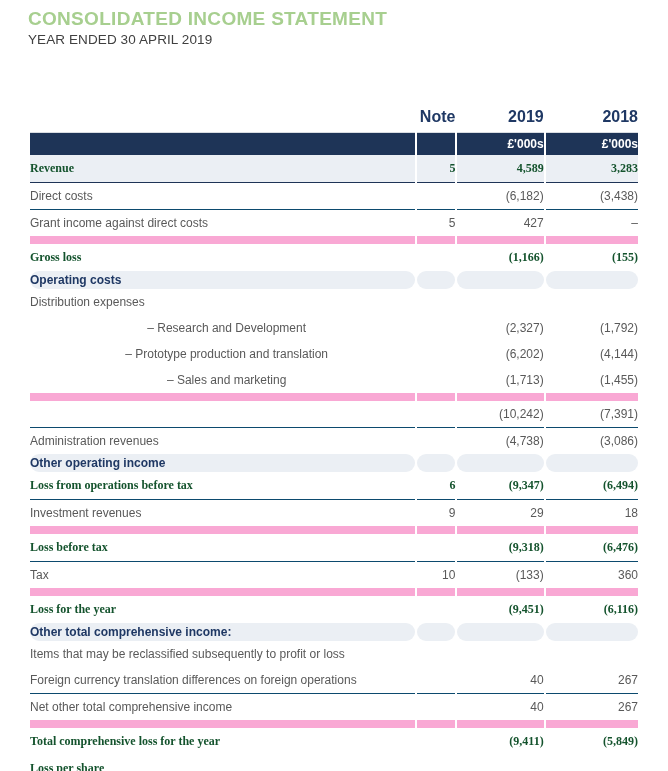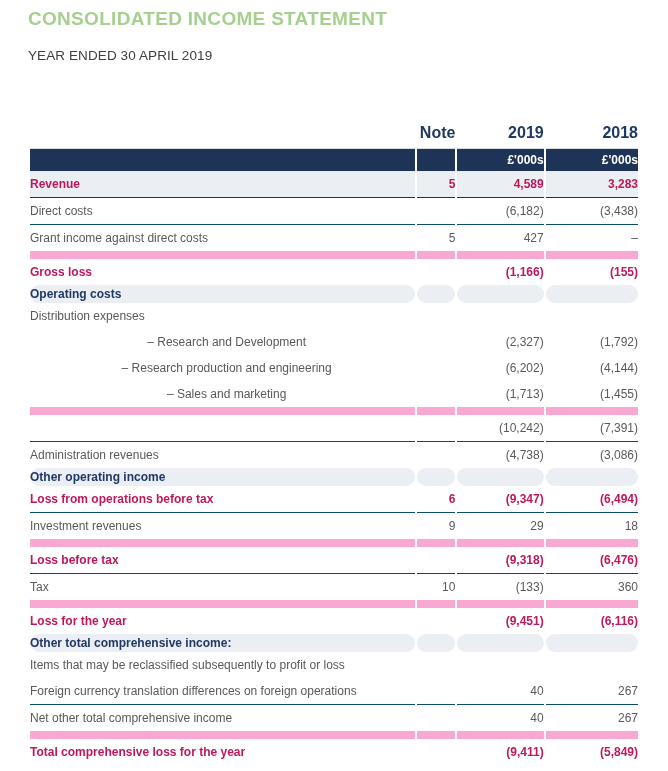--- a/index.html
+++ b/index.html
@@ -15,21 +15,21 @@
 
   .title {
     color: #a7cf8f;
     font-size: 19px;
     font-weight: bold;
     letter-spacing: 0.3px;
   }
   .subtitle {
     color: #404040;
     font-size: 13.5px;
-    margin-top: 18px;
+    margin-top: 2px;
     letter-spacing: 0.1px;
   }
 
   table.fin {
     margin-top: 56px;
     width: 612px;
     border-collapse: separate;
     border-spacing: 2px 0;
     font-size: 12px;
     table-layout: fixed;
@@ -62,22 +62,23 @@
     height: 21px;
   }
 
   td.lbl { text-align: left; }
   td.note, td.val { text-align: right; }
 
   tr.data td { padding: 6px 0 6px 0; height: 25px; }
 
   tr.shaded td { background: #ebeff4; }
   tr.bold td {
-    color: #be185d;
-    font-weight: bold;
+    color: #14532d;
+    font-weight: bold;
+    font-family: Liberation Serif, serif;
   }
 
   tr.section td {
     background: #ebeff4;
     color: #1f3864;
     font-weight: bold;
     padding: 2px 0 2px 0;
     height: 17px;
     border-radius: 9px;
   }
@@ -162,21 +163,21 @@
     </tr>
 
     <tr class="data indent">
       <td class="lbl">– Research and Development</td>
       <td class="note"></td>
       <td class="val">(2,327)</td>
       <td class="val">(1,792)</td>
     </tr>
 
     <tr class="data indent">
-      <td class="lbl">– Research production and engineering</td>
+      <td class="lbl">– Prototype production and translation</td>
       <td class="note"></td>
       <td class="val">(6,202)</td>
       <td class="val">(4,144)</td>
     </tr>
 
     <tr class="data indent b-navy">
       <td class="lbl">– Sales and marketing</td>
       <td class="note"></td>
       <td class="val">(1,713)</td>
       <td class="val">(1,455)</td>

